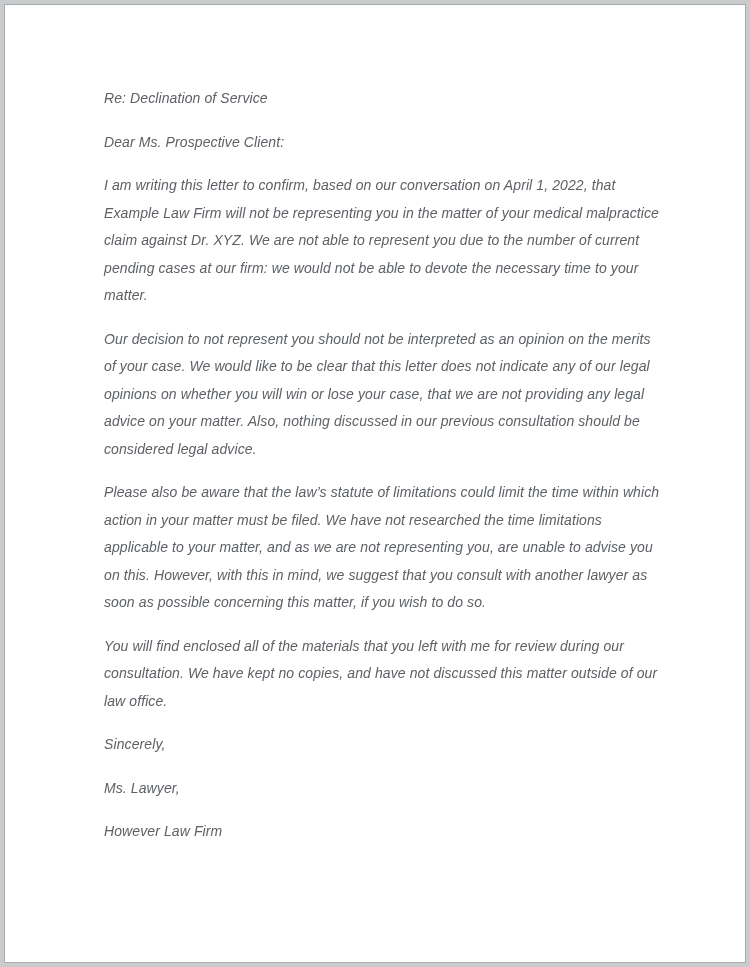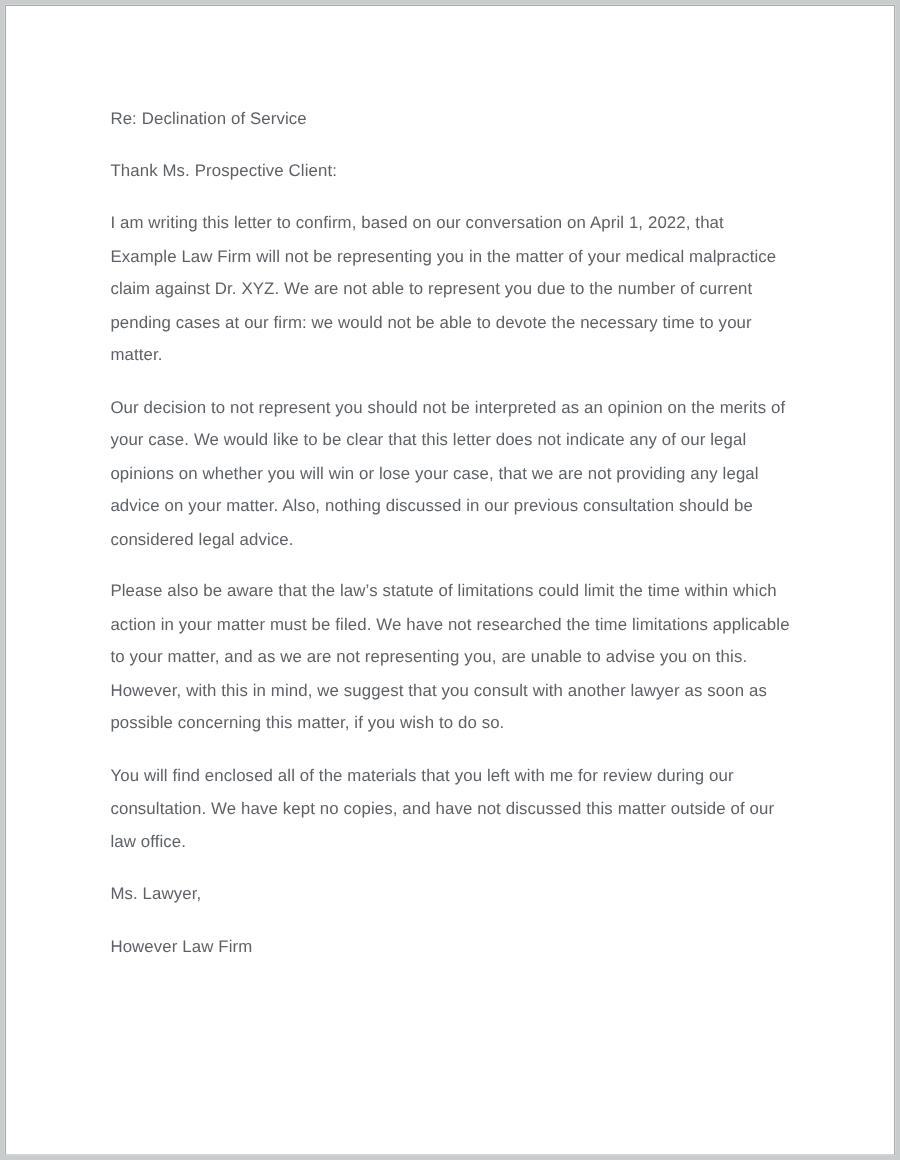--- a/index.html
+++ b/index.html
@@ -15,33 +15,35 @@
     width: 750px;
     height: 967px;
     box-sizing: border-box;
     background: var(--page-bg, #ffffff);
     border: 4px solid var(--frame-outer, #c9cccd);
     box-shadow: inset 0 0 0 1px var(--frame-inner, #a8abad);
     padding: 81px 86px 0 88px;
     overflow: hidden;
   }
   .page p {
-    margin: 0 0 16px 0;
+    margin: 0 0 16px 12px;
+    font-style: italic;
     font-size: 14px;
     line-height: 27.5px;
     letter-spacing: 0.1px;
     color: var(--text, #5d6165);
     text-align: left;
   }
 </style>
 </head>
 <body>
 
 <div class="page">
   <p>Re: Declination of Service</p>
-  <p>Thank Ms. Prospective Client:</p>
+  <p>Dear Ms. Prospective Client:</p>
   <p>I am writing this letter to confirm, based on our conversation on April 1, 2022, that Example Law Firm will not be representing you in the matter of your medical malpractice claim against Dr. XYZ. We are not able to represent you due to the number of current pending cases at our firm: we would not be able to devote the necessary time to your matter.</p>
   <p>Our decision to not represent you should not be interpreted as an opinion on the merits of your case. We would like to be clear that this letter does not indicate any of our legal opinions on whether you will win or lose your case, that we are not providing any legal advice on your matter. Also, nothing discussed in our previous consultation should be considered legal advice.</p>
   <p>Please also be aware that the law’s statute of limitations could limit the time within which action in your matter must be filed. We have not researched the time limitations applicable to your matter, and as we are not representing you, are unable to advise you on this. However, with this in mind, we suggest that you consult with another lawyer as soon as possible concerning this matter, if you wish to do so.</p>
   <p>You will find enclosed all of the materials that you left with me for review during our consultation. We have kept no copies, and have not discussed this matter outside of our law office.</p>
+  <p>Sincerely,</p>
   <p>Ms. Lawyer,</p>
   <p>However Law Firm</p>
 </div>
 
 </body></html>

